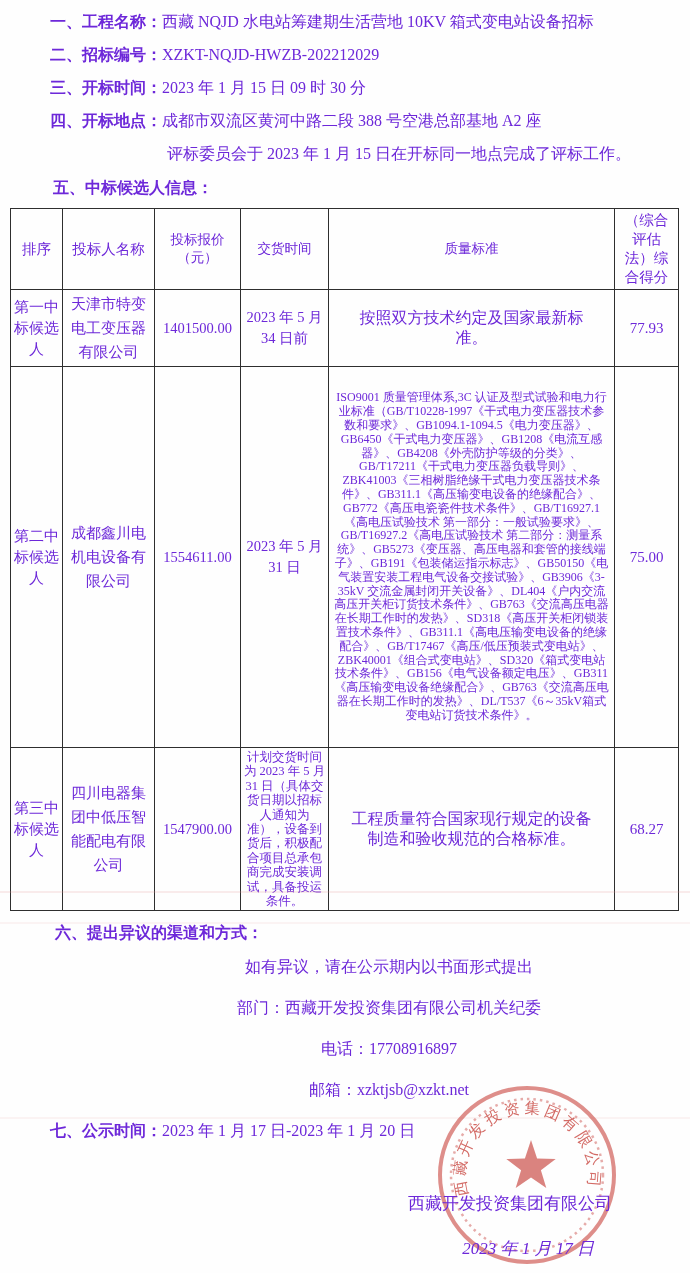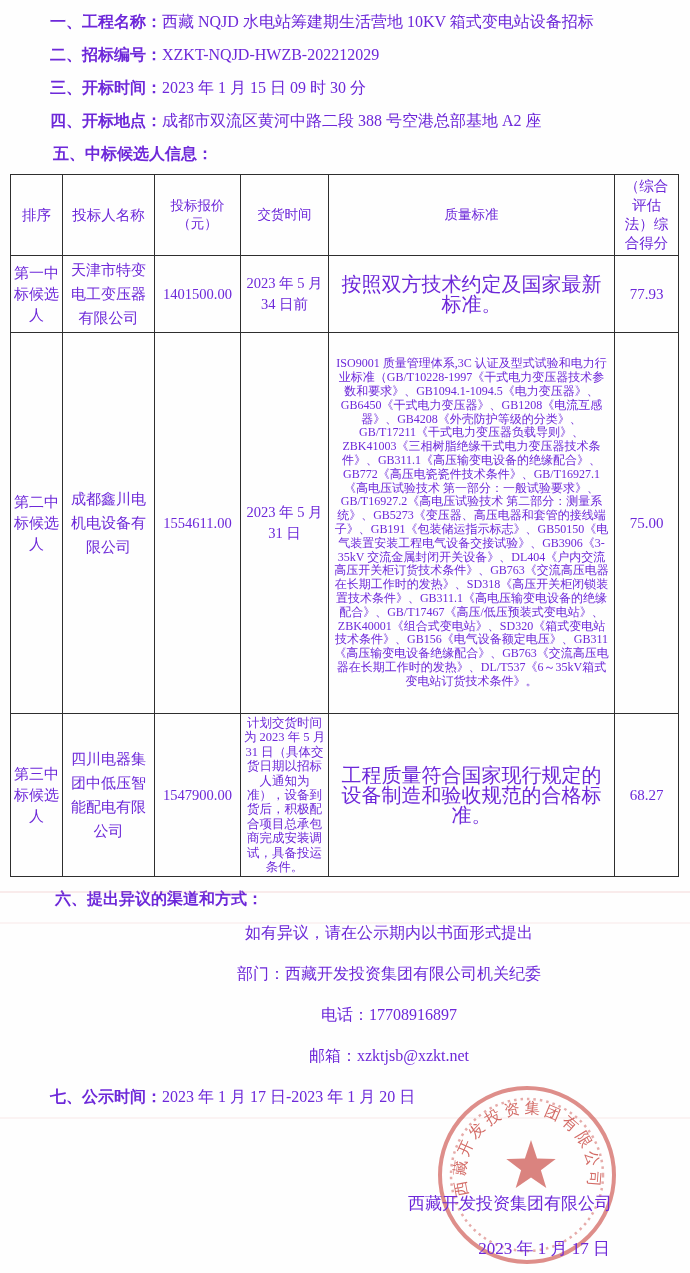--- a/index.html
+++ b/index.html
@@ -19,32 +19,32 @@
   tr.hdr { height:76px; }
   tr.r1 { height:74px; }
   tr.r2 { height:381px; }
   tr.r3 { height:144px; }
   .h-serif { font-size:14.5px; line-height:19px; }
   .h-sans  { font-family:"Liberation Sans","DejaVu Sans",sans-serif; font-weight:bold; font-size:13.5px; line-height:18px; }
   .rank   { font-size:15px; line-height:21px; }
   .bidder { font-size:15px; line-height:24px; }
   .price  { font-size:14.5px; }
   .deliv  { font-size:14.5px; line-height:21px; }
-  .qual   { font-size:20px; line-height:20px; padding:2px 4px !important; }
+  .qual   { font-size:16px; line-height:20px; padding:2px 20px !important; }
   .score  { font-size:15px; }
   .q2 { font-size:12px; line-height:13.8px; text-align:justify; text-align-last:center; padding:3px 5px !important;margin-left:24px; }
   .d3 { font-size:12.5px; line-height:14.4px; text-align:center; padding:2px 1px !important; }
 
   .sec6 { margin:12px 0 0 55px; font-size:16px; }
   .sec6-title { font-weight:bold; line-height:20px; margin-bottom:14px; }
   .contact-line { line-height:20px; margin:0 0 21px 33px;text-align:center; }
   .sec7 { margin:2px 0 0 50px; }
 
   .signature { position:absolute; top:1192px; right:78px; font-size:17px; z-index:3; }
-  .sign-date { position:absolute; top:1237px; right:80px; font-size:17px; z-index:3; }
+  .sign-date { position:absolute; top:1237px; right:96px; font-size:17px; z-index:3;font-style:italic; }
   .seal { position:absolute; left:434px; top:1082px; width:186px; height:186px; z-index:2; }
 
   .streak { position:absolute; left:0; width:690px; pointer-events:none; }
   .s1 { top:891px; height:2px; background:rgba(225,150,150,0.18); }
   .s2 { top:922px; height:2px; background:rgba(225,150,150,0.10); }
   .s3 { top:1117px; height:2px; background:rgba(225,150,150,0.10); }
 </style>
 </head>
 <body>
 
@@ -56,20 +56,21 @@
     </div>
     <div class="doc-line">
       <span class="lbl">二、</span><span class="lbl">招标编号：</span><span>XZKT-NQJD-HWZB-202212029</span>
     </div>
     <div class="doc-line">
       <span class="lbl">三、</span><span class="lbl">开标时间：</span><span>2023 年 1 月 15 日 09 时 30 分</span>
     </div>
     <div class="doc-line">
       <span class="lbl">四、</span><span class="lbl">开标地点：</span><span>成都市双流区黄河中路二段 388 号空港总部基地 A2 座</span>
     </div>
+    <div class="note-line">评标委员会于 2023 年 1 月 15 日在开标同一地点完成了评标工作。</div>
     <div class="sec5-title">五、中标候选人信息：</div>
   </div>
 
   <table class="bid">
     <colgroup>
       <col style="width:52px">
         <col style="width:92px">
         <col style="width:86px">
       <col style="width:88px">
         <col style="width:286px">

